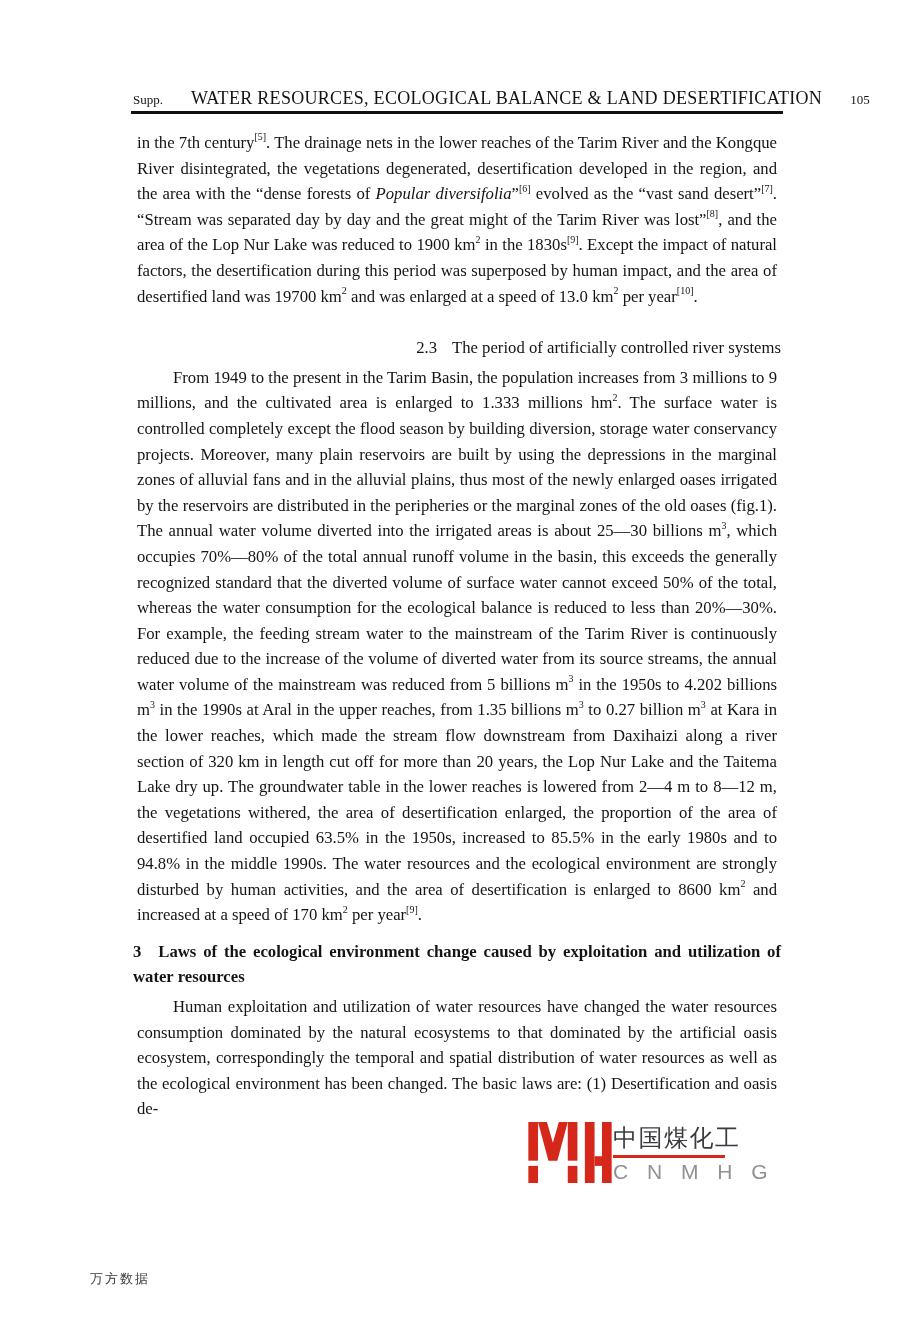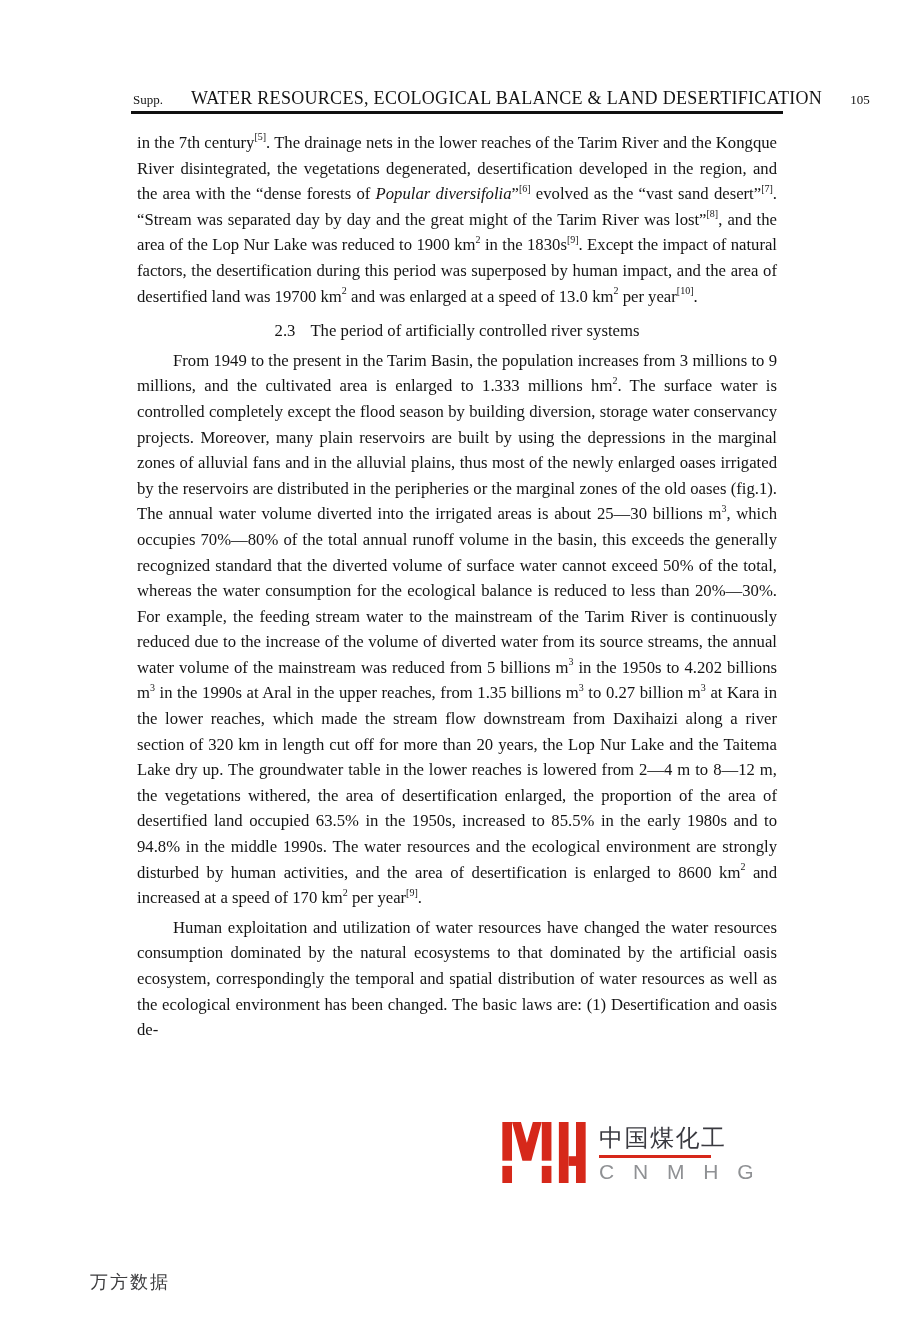--- a/index.html
+++ b/index.html
@@ -61,40 +61,40 @@
   }
   .body-col p.para { margin: 4px; }
   .body-col p.para.indent { text-indent: 36px; }
   .body-col sup {
     font-size: 10px;
     line-height: 0;
     position: relative;
     top: -1px;
   }
   .subheading {
-    margin-top: 9px;
+    margin-top: 26px;
     margin-bottom: 2px;
-    text-align: center;
+    text-align: right;
   }
   .subheading .hnum { margin-right: 15px; }
   .heading {
     margin-top: 11px;
     margin-bottom: 4px;
     font-weight: bold;
     text-align: justify;
   }
   .heading .hnum { margin-right: 17px; }
   
   .logo {
     position: absolute;
-    left: 502px;
+    left: 528px;
     top: 1122px;
     display: flex;
     align-items: flex-start;
-    gap: 13px;
+    gap: 1px;
   }
   .logo-mark svg { display: block; }
   .logo-text { padding-top: 2px; }
   .logo-cn {
     font-family: "Liberation Sans", "DejaVu Sans", sans-serif;
     font-size: 24px;
     letter-spacing: 1.5px;
     line-height: 28px;
     white-space: nowrap;
   }
@@ -109,41 +109,42 @@
     letter-spacing: 6.5px;
     line-height: 20px;
     white-space: nowrap;
   }
   
   .watermark {
     position: absolute;
     left: 90px;
     top: 1270px;
     font-family: "Liberation Sans", "DejaVu Sans", sans-serif;
-    font-size: 18px;
+    font-size: 13px;
     letter-spacing: 2px;
     color: #3d3d3f;
   }
 </style>
 </head>
 <body>
 
 <div class="page">
 
   <div class="running-head">
     <span class="supp">Supp.</span>
     <span class="title">WATER RESOURCES, ECOLOGICAL BALANCE &amp; LAND DESERTIFICATION</span>
     <span class="pageno">105</span>
   </div>
   <div class="head-rule"></div>
 
   <div class="body-col" id="doc-body">
       <p class="para"><span>in the 7th century</span><sup>[5]</sup><span>. The drainage nets in the lower reaches of the Tarim River and the Kongque River disintegrated, the vegetations degenerated, desertification developed in the region, and the area with the “dense forests of </span><i>Popular diversifolia</i><span>”</span><sup>[6]</sup><span> evolved as the “vast sand desert”</span><sup>[7]</sup><span>. “Stream was separated day by day and the great might of the Tarim River was lost”</span><sup>[8]</sup><span>, and the area of the Lop Nur Lake was reduced to 1900 km</span><sup>2</sup><span> in the 1830s</span><sup>[9]</sup><span>. Except the impact of natural factors, the desertification during this period was superposed by human impact, and the area of desertified land was 19700 km</span><sup>2</sup><span> and was enlarged at a speed of 13.0 km</span><sup>2</sup><span> per year</span><sup>[10]</sup><span>.</span></p>
       <div class="subheading"><span class="hnum">2.3</span><span>The period of artificially controlled river systems</span></div>
       <p class="para indent"><span>From 1949 to the present in the Tarim Basin, the population increases from 3 millions to 9 millions, and the cultivated area is enlarged to 1.333 millions hm</span><sup>2</sup><span>. The surface water is controlled completely except the flood season by building diversion, storage water conservancy projects. Moreover, many plain reservoirs are built by using the depressions in the marginal zones of alluvial fans and in the alluvial plains, thus most of the newly enlarged oases irrigated by the reservoirs are distributed in the peripheries or the marginal zones of the old oases (fig.1). The annual water volume diverted into the irrigated areas is about 25—30 billions m</span><sup>3</sup><span>, which occupies 70%—80% of the total annual runoff volume in the basin, this exceeds the generally recognized standard that the diverted volume of surface water cannot exceed 50% of the total, whereas the water consumption for the ecological balance is reduced to less than 20%—30%. For example, the feeding stream water to the mainstream of the Tarim River is continuously reduced due to the increase of the volume of diverted water from its source streams, the annual water volume of the mainstream was reduced from 5 billions m</span><sup>3</sup><span> in the 1950s to 4.202 billions m</span><sup>3</sup><span> in the 1990s at Aral in the upper reaches, from 1.35 billions m</span><sup>3</sup><span> to 0.27 billion m</span><sup>3</sup><span> at Kara in the lower reaches, which made the stream flow downstream from Daxihaizi along a river section of 320 km in length cut off for more than 20 years, the Lop Nur Lake and the Taitema Lake dry up. The groundwater table in the lower reaches is lowered from 2—4 m to 8—12 m, the vegetations withered, the area of desertification enlarged, the proportion of the area of desertified land occupied 63.5% in the 1950s, increased to 85.5% in the early 1980s and to 94.8% in the middle 1990s. The water resources and the ecological environment are strongly disturbed by human activities, and the area of desertification is enlarged to 8600 km</span><sup>2</sup><span> and increased at a speed of 170 km</span><sup>2</sup><span> per year</span><sup>[9]</sup><span>.</span></p>
+      <div class="heading"><span class="hnum">3</span><span>Laws of the ecological environment change caused by exploitation and utilization of water resources</span></div>
       <p class="para indent"><span>Human exploitation and utilization of water resources have changed the water resources consumption dominated by the natural ecosystems to that dominated by the artificial oasis ecosystem, correspondingly the temporal and spatial distribution of water resources as well as the ecological environment has been changed. The basic laws are: (1) Desertification and oasis de-</span></p>
     </div>
 
   <div class="logo">
     <div class="logo-mark">
       <svg width="84" height="61" viewBox="0 0 112 82" xmlns="http://www.w3.org/2000/svg">
         <g id="monogram-shapes">
           <rect x="0" y="0" width="13" height="52" fill="#d6281a"></rect>
           <rect x="0" y="59" width="13" height="23" fill="#d6281a"></rect>
           <polygon points="13,0 25,0 33,28 41,0 53,0 39,52 27,52" fill="#d6281a"></polygon>

